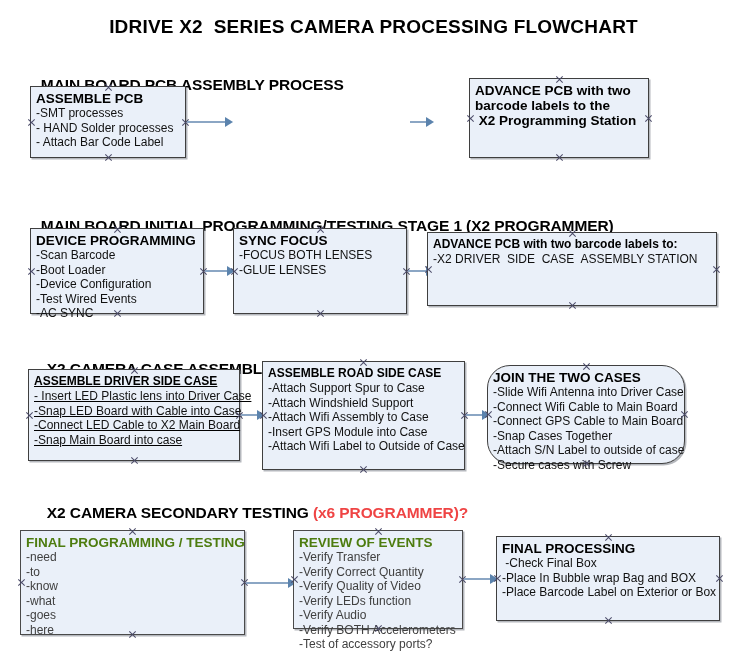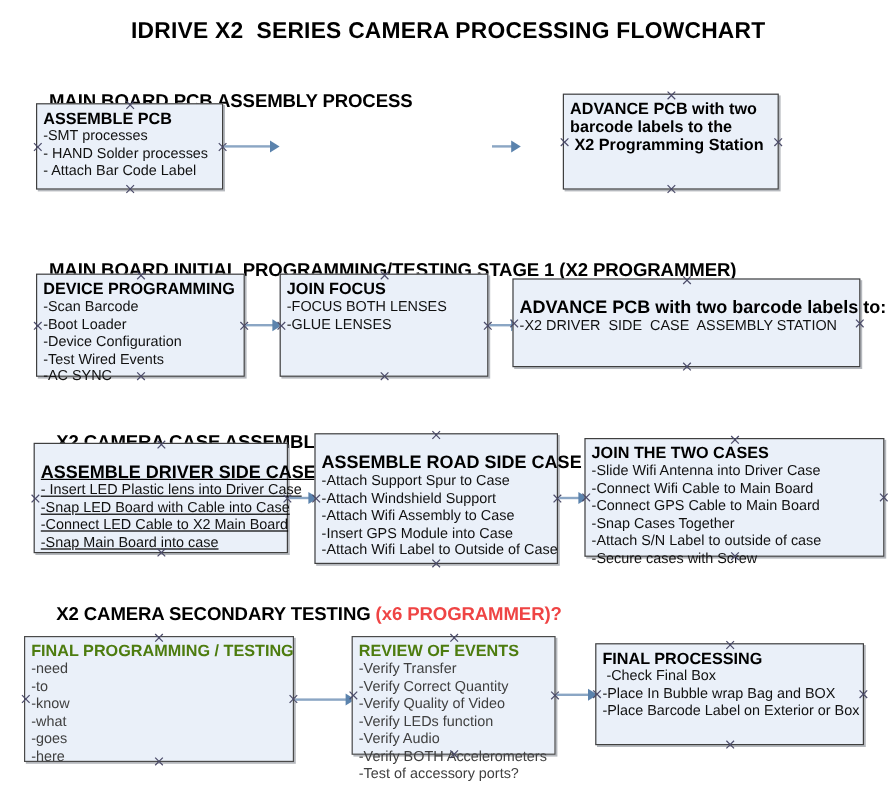--- a/index.html
+++ b/index.html
@@ -62,21 +62,21 @@
     white-space: pre;
     display: block;
   }
   .node .n-line {
     font-size: 12px;
     color: #111111;
     line-height: 14.5px;
     white-space: pre;
     display: block;
   }
-  .node.wide-title .n-title { font-size: 15px; margin-top: 12px; }
+  .node.wide-title .n-title { font-size: 12px; }
 
   .node.red .n-title { color: #4d7c0f; }
   .node.red .n-line  { color: #404040; }
   .node.red { border-color: #4a4a4a; }
 
   .pad {
     padding: 4px 5px 0 5px;
   }
 
   
@@ -172,21 +172,21 @@
     <div class="handle" style="left:50%; top:100%;"></div>
     <div class="handle" style="left:0; top:50%;"></div>
     <div class="handle" style="left:100%; top:50%;"></div>
   </div>
 
   <div class="conn-line" style="left:205px; top:270px; width:24px;"></div>
   <div class="conn-head" style="left:227px; top:266px;"></div>
 
   <div class="node" style="left:233px; top:228px; width:174px; height:86px;">
     <div class="pad">
-      <span class="n-title">JOIN FOCUS</span>
+      <span class="n-title">SYNC FOCUS</span>
       <span class="n-line">-FOCUS BOTH LENSES</span>
       <span class="n-line">-GLUE LENSES</span>
     </div>
     <div class="handle" style="left:50%; top:0;"></div>
     <div class="handle" style="left:50%; top:100%;"></div>
     <div class="handle" style="left:0; top:50%;"></div>
     <div class="handle" style="left:100%; top:50%;"></div>
   </div>
 
   <div class="conn-line" style="left:408px; top:270px; width:20px;"></div>
@@ -235,21 +235,21 @@
     </div>
     <div class="handle" style="left:50%; top:0;"></div>
     <div class="handle" style="left:50%; top:100%;"></div>
     <div class="handle" style="left:0; top:50%;"></div>
     <div class="handle" style="left:100%; top:50%;"></div>
   </div>
 
   <div class="conn-line" style="left:466px; top:414px; width:18px;"></div>
   <div class="conn-head" style="left:482px; top:410px;"></div>
 
-  <div class="node" style="left:487px; top:365px; width:250px; height:99px;">
+  <div class="node" style="left:487px; top:365px; width:198px; height:99px;border-radius:23px;">
     <div class="pad">
       <span class="n-title">JOIN THE TWO CASES</span>
       <span class="n-line">-Slide Wifi Antenna into Driver Case</span>
       <span class="n-line">-Connect Wifi Cable to Main Board</span>
       <span class="n-line">-Connect GPS Cable to Main Board</span>
       <span class="n-line">-Snap Cases Together</span>
       <span class="n-line">-Attach S/N Label to outside of case</span>
       <span class="n-line">-Secure cases with Screw</span>
     </div>
     <div class="handle" style="left:50%; top:0;"></div>

